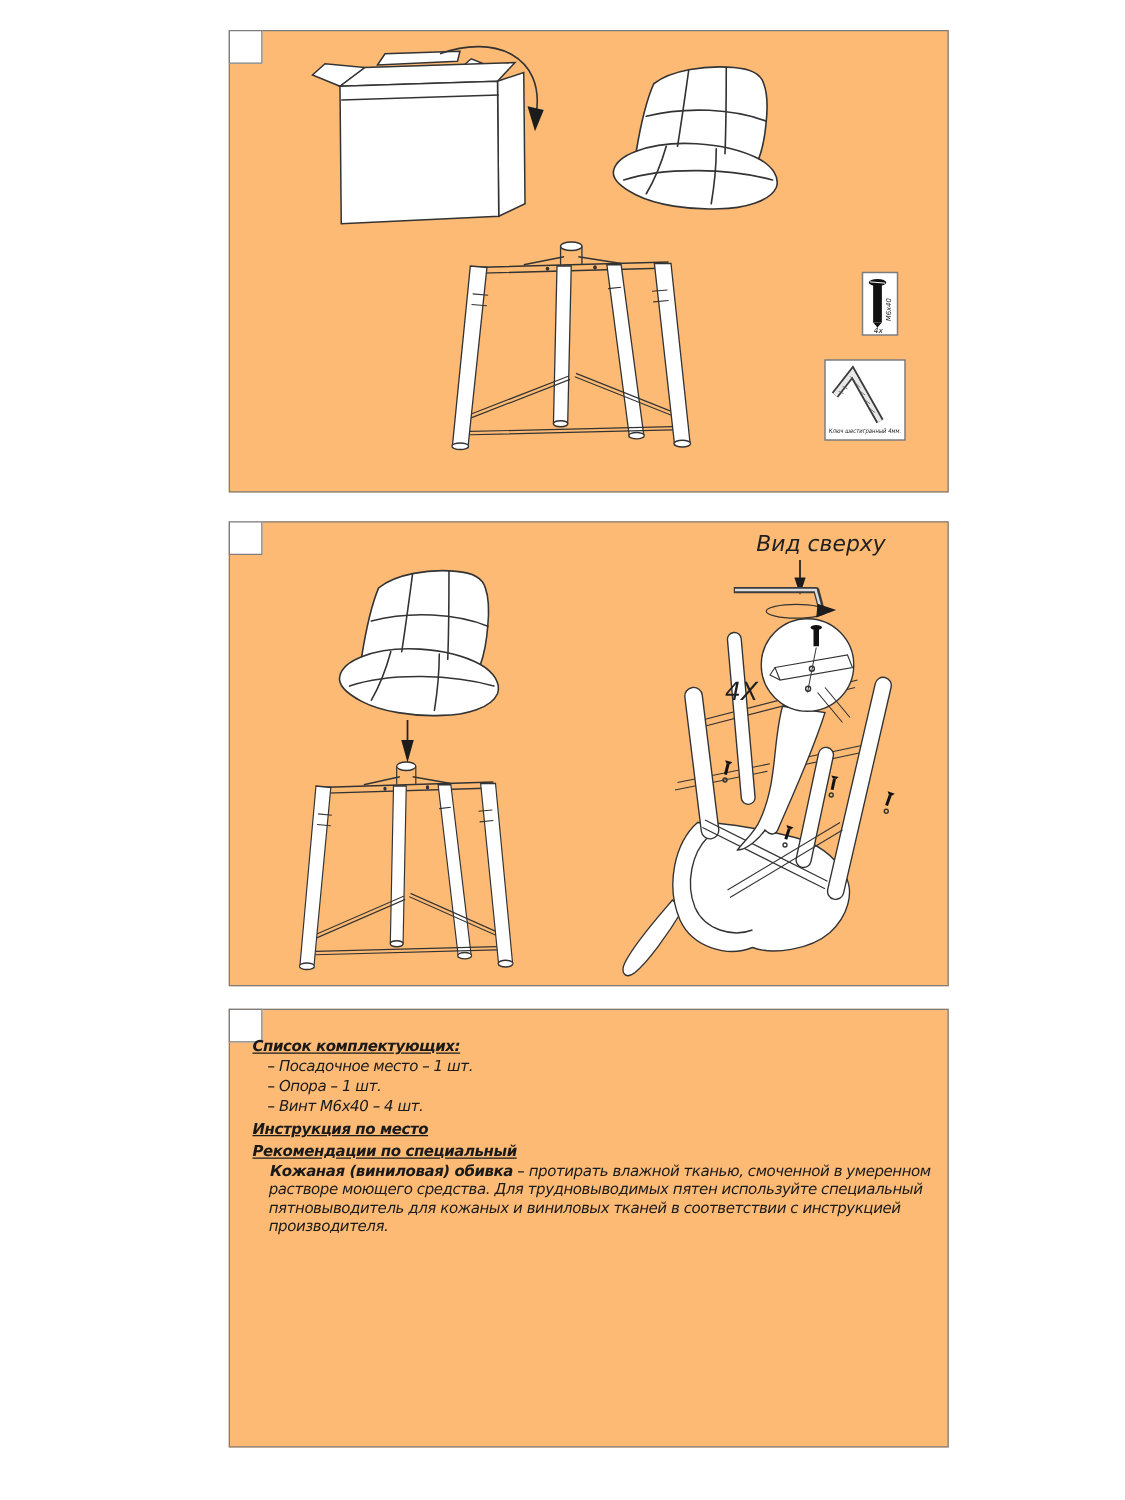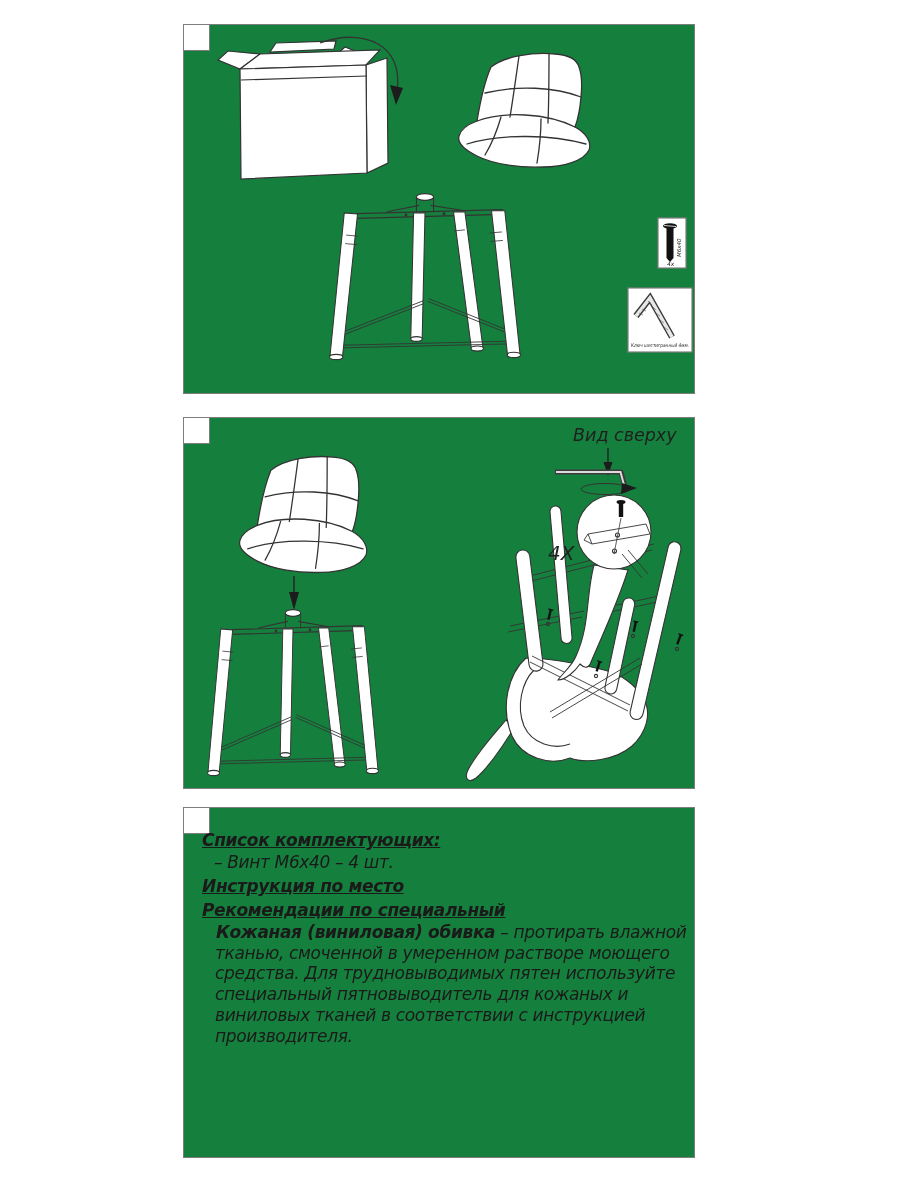--- a/index.html
+++ b/index.html
@@ -1,31 +1,31 @@
 <!DOCTYPE html>
 <html><head>
 <meta charset="utf-8">
 <style>
   html,body{margin:0;padding:0;}
   body{width:900px;height:1200px;background:#ffffff;position:relative;
        font-family:"DejaVu Sans",sans-serif;overflow:hidden;}
-  .panel{position:absolute;left:183px;width:512px;border:1.4px solid #7d7d7d;
-         background:#15803d;box-sizing:border-box;}
+  .panel{position:absolute;left:183px;width:576px;border:1.4px solid #7d7d7d;
+         background:#fdba74;box-sizing:border-box;}
   #p1{top:24px;height:370px;}
   #p2{top:417px;height:372px;}
   #p3{top:807px;height:351px;}
   .corner{position:absolute;left:-1.4px;top:-1.4px;width:27px;height:27px;
           border:1.4px solid #7d7d7d;background:#ffffff;box-sizing:border-box;}
   .art{position:absolute;left:0;top:0;width:100%;height:100%;}
   svg{display:block;}
   
   .textblock{position:absolute;left:0;top:19px;width:100%;box-sizing:border-box;
              padding-right:4px;color:#1a1a1a;font-style:italic;
              letter-spacing:-0.35px;}
-  .textblock p{margin:1.5px 0;font-size:17px;line-height:1.22;}
+  .textblock p{margin:1.5px 0;font-size:12px;line-height:1.22;}
   .h3{font-size:13.5px;font-weight:bold;text-decoration:underline;
       padding-left:18px;margin:3px 0 1px 0 !important;}
   .li{padding-left:30px;}
   .step{padding-left:17px;text-indent:14px;}
   .care{padding-left:31px;text-indent:1px;}
   .care b{font-weight:bold;}
   .svgtext{font-family:"DejaVu Sans",sans-serif;font-style:italic;fill:#1f1f1f;}
 </style>
 </head>
 <body>
@@ -196,18 +196,20 @@
       </g>
       <text class="svgtext" font-size="20" x="364" y="142" stroke="none">4X</text>
     </g>
   </svg>
 </div>
 
 <div class="panel" id="p3">
   <div class="corner"></div>
   <div class="textblock">
     <p class="h3">Список комплектующих:</p>
+    <p class="li">– Посадочное место – 1 шт.</p>
+    <p class="li">– Опора – 1 шт.</p>
     <p class="li">– Винт М6х40 – 4 шт.</p>
     <p class="h3">Инструкция по место</p>
     <p class="h3">Рекомендации по специальный</p>
     <p class="care"><b>Кожаная (виниловая) обивка</b><span> – протирать влажной тканью, смоченной в умеренном растворе моющего средства. Для трудновыводимых пятен используйте специальный пятновыводитель для кожаных и виниловых тканей в соответствии с инструкцией производителя.</span></p>
   </div>
 </div>
 
 </body></html>

